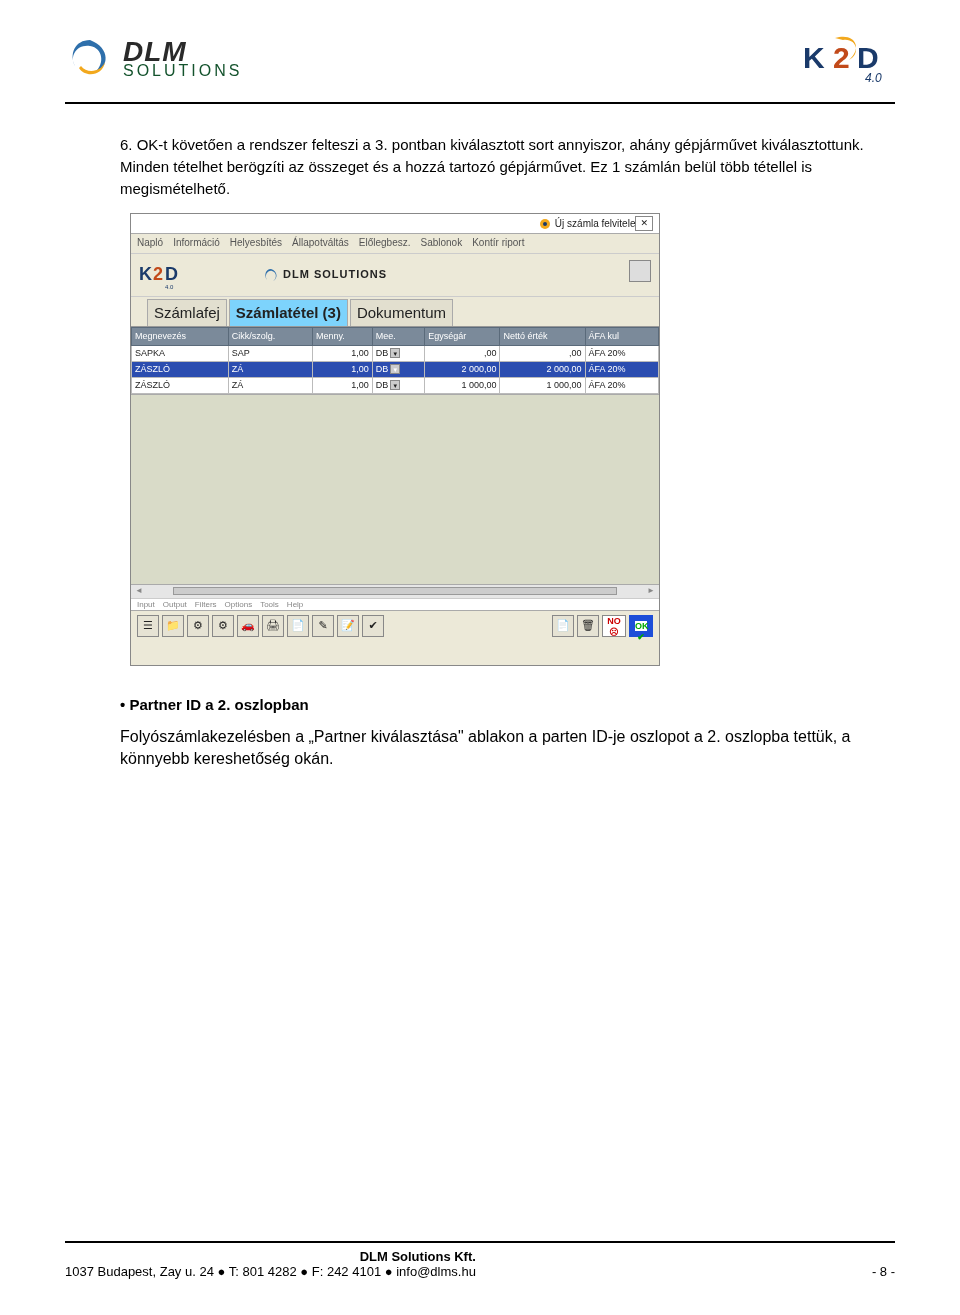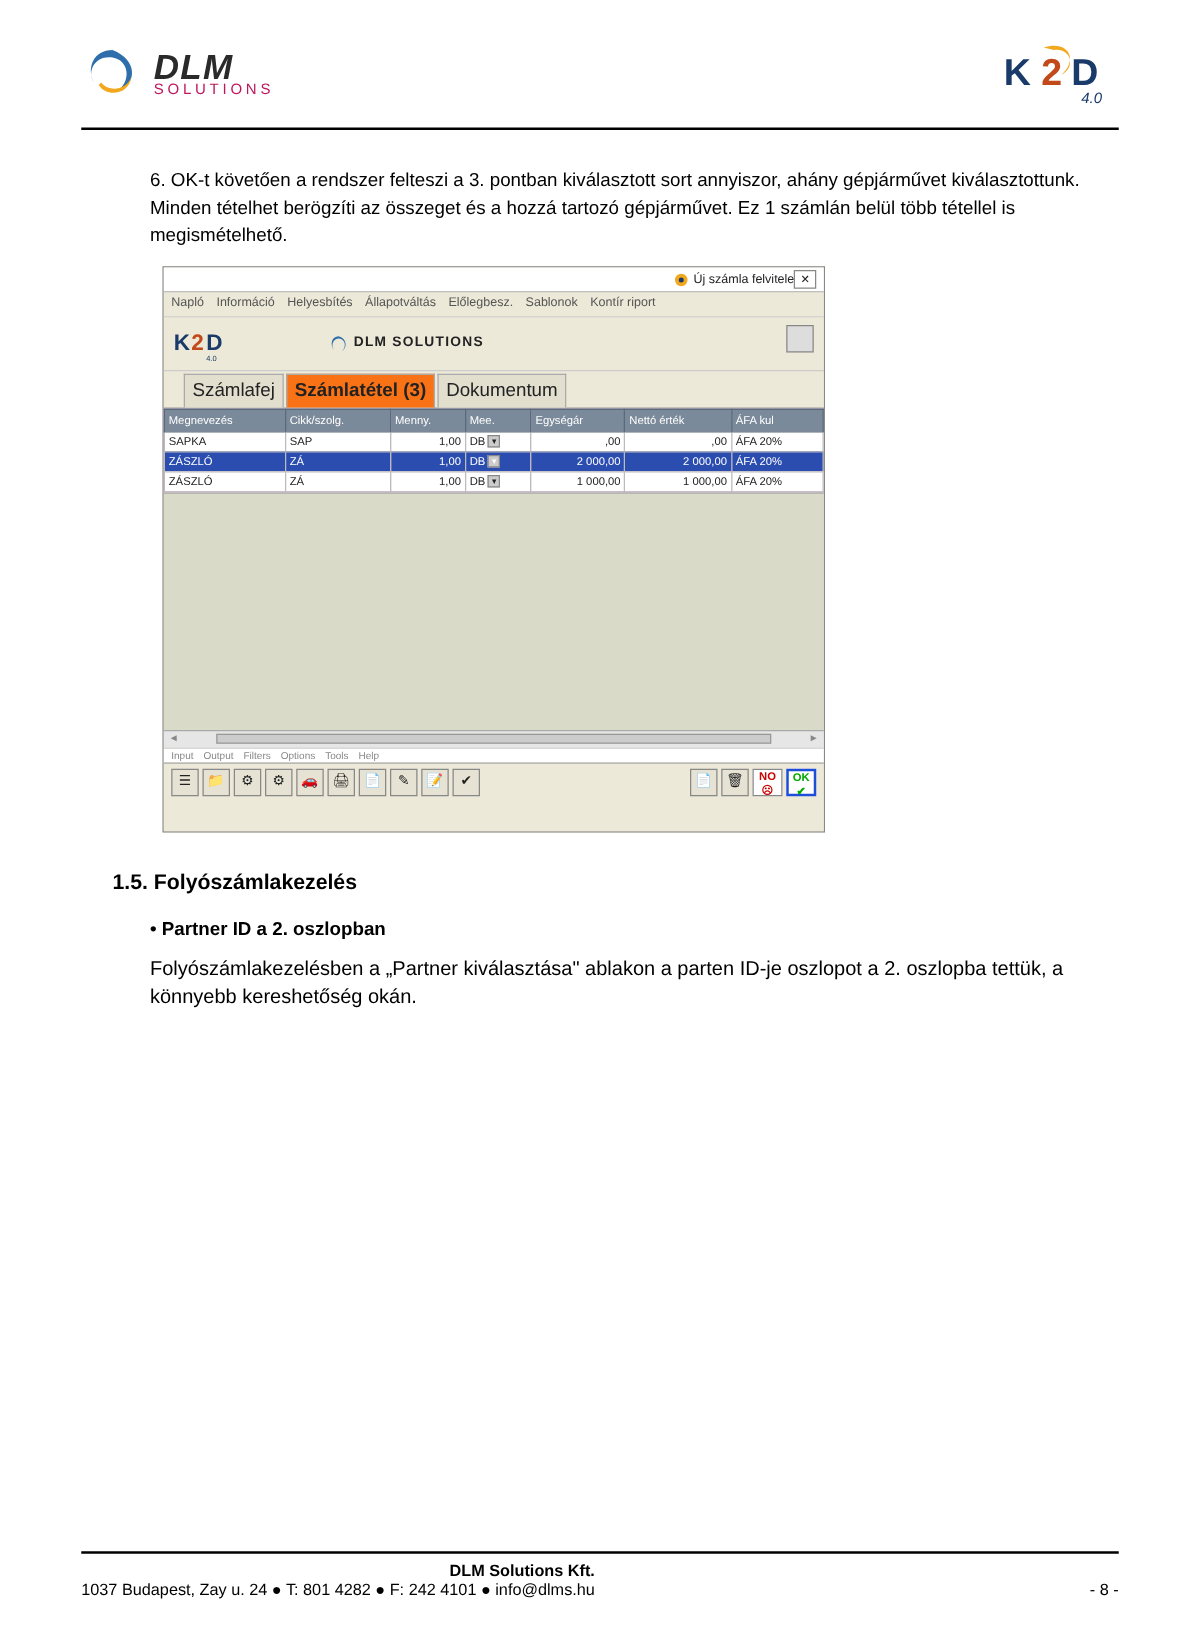--- a/index.html
+++ b/index.html
@@ -29,23 +29,23 @@
     line-height: 0.9;
   }
   .logo-left .txt .brand {
     font-size: 28px;
     font-weight: bold;
     letter-spacing: 1px;
     color: #2a2a2a;
     font-style: italic;
   }
   .logo-left .txt .sub {
-    font-size: 12px;
+    font-size: 16px;
     letter-spacing: 3px;
-    color: #be185d;
+    color: #14532d;
   }
   .logo-right { width: 100px; height: 58px; }
   .hr-top {
     margin: 4px 65px 0 65px;
     height: 2px;
     background: #000;
   }
   .content {
     padding: 30px 90px 0 120px;
     font-size: 15px;
@@ -95,21 +95,21 @@
   }
   .sc-tabs {
     display:flex; gap:2px; padding:2px 4px 0 16px;
     background:#ece9d8; border-bottom:1px solid #999;
     font-size:15px;
   }
   .sc-tabs .tab {
     padding:2px 6px; border:1px solid #aaa; border-bottom:none;
     background:#e2dfcf;
   }
-  .sc-tabs .tab.active { background:#f97316; font-weight:bold; }
+  .sc-tabs .tab.active { background:#7dd3fc; font-weight:bold; }
   .sc-table { width:100%; border-collapse:collapse; background:#f0abfc; }
   .sc-table th {
     background:#7b8a9a; color:#fff; font-weight:normal;
     font-size:9px; padding:2px 3px; text-align:left;
     border:1px solid #5a6a7a;
     white-space:nowrap;
   }
   .sc-table td {
     background:#fff; font-size:9px; padding:1px 3px;
     border:1px solid #bbb; white-space:nowrap;
@@ -135,21 +135,21 @@
     display:flex; align-items:center; padding:4px 6px; background:#ece9d8;
     border-top:1px solid #aaa; gap:3px;
   }
   .sc-toolbar .ic {
     width:22px; height:22px; border:1px solid #888; background:#e6e3d4;
     display:inline-flex; align-items:center; justify-content:center;
     font-size:11px;
   }
   .sc-toolbar .spacer { flex:1; }
   .sc-toolbar .no { color:#c00; font-weight:bold; font-size:9px; background:#fff; border:1px solid #888; width:24px; height:22px; text-align:center; line-height:11px; }
-  .sc-toolbar .ok { color:#0a0; font-weight:bold; font-size:9px; background:#fff; border:2px solid #1d4ed8; width:24px; height:22px; text-align:center; line-height:11px; }
+  .sc-toolbar .ok { color:#0a0; font-weight:bold; font-size:9px; background:#fff; border:6px solid #1d4ed8; width:24px; height:22px; text-align:center; line-height:11px; }
   .sc-footerband { height:24px; background:#ece9d8; }
   .h15 {
     margin: 8px 0 14px -30px;
     font-size: 17px;
     font-weight: bold;
   }
   .bullet {
     margin-left: 0px;
     margin-bottom: 10px;
     color:#000;
@@ -315,21 +315,20 @@
       <span class="ic">✔</span>
       <span class="spacer"></span>
       <span class="ic">📄</span>
       <span class="ic">🗑</span>
       <span class="no"><span>NO</span><br>☹</span>
       <span class="ok"><span>OK</span><br>✔</span>
     </div>
     <div class="sc-footerband"></div>
   </div>
 
-  <h3 class="h15">1.5.   Folyószámlakezelés</h3>
 
   <p class="bullet">Partner ID a 2. oszlopban</p>
 
   <p class="bodytext">Folyószámlakezelésben a „Partner kiválasztása" ablakon a parten ID-je oszlopot a 2. oszlopba tettük, a könnyebb kereshetőség okán.</p>
 
 </div>
 
 <div class="page-footer">
   <div class="hr-bot"></div>
   <div class="footline">

